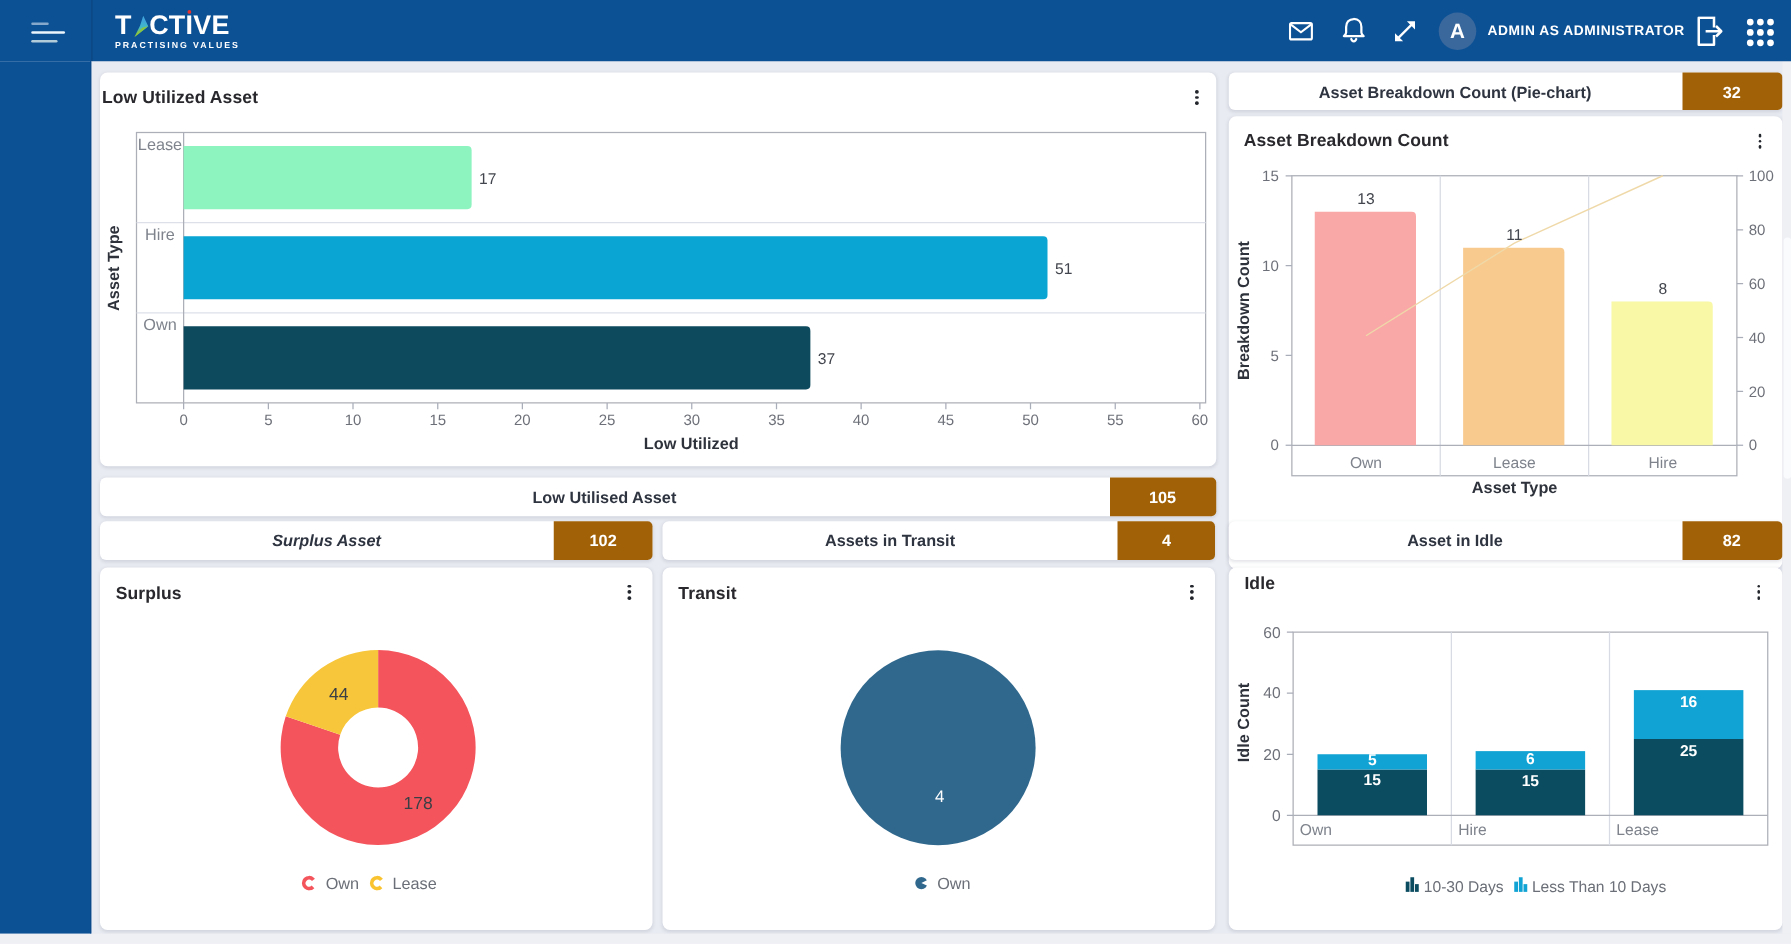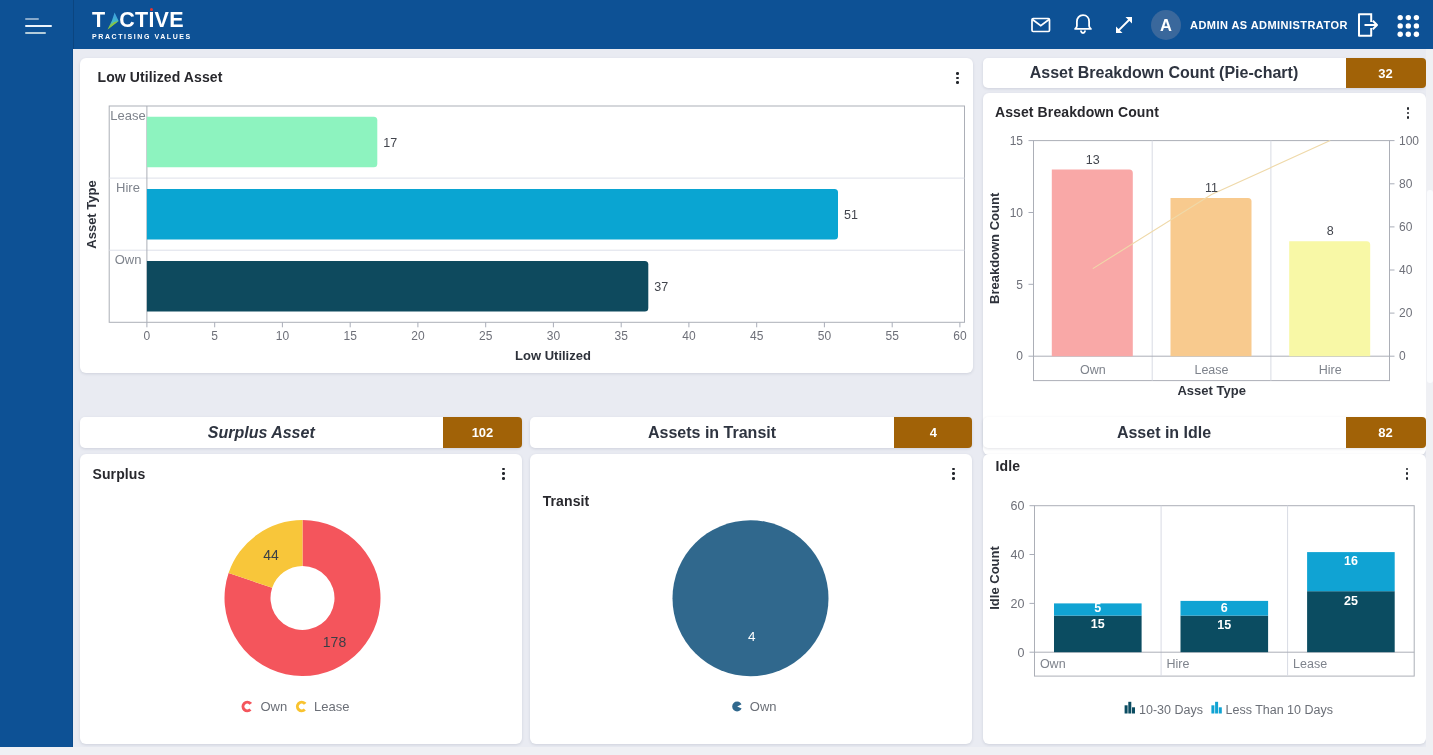--- a/index.html
+++ b/index.html
@@ -5,21 +5,21 @@
 * { margin:0; padding:0; box-sizing:border-box; }
 html,body { width:1433px; height:755px; overflow:hidden; font-family:"Liberation Sans", sans-serif; }
 #page { position:relative; width:1433px; height:755px; background:#E9EBF2; }
 #topbar { position:absolute; left:0; top:0; width:1433px; height:49px; background:#0D5195; z-index:5; }
 #sidebar { position:absolute; left:0; top:49px; width:73px; height:698px; background:#0D5195; border-right:1px solid #0a4a8a; }
 .card { position:absolute; background:#fff; border-radius:6px; box-shadow:0 1px 3px rgba(40,50,80,0.13); }
 .ctitle { position:absolute; font-size:14px; font-weight:bold; color:#28282D; letter-spacing:0.1px; }
 .dots { position:absolute; width:4px; }
 .dots span { display:block; width:2.7px; height:2.7px; border-radius:50%; background:#23262c; margin:0 0 1.9px 0; }
 .hbar { position:absolute; background:#fff; border-radius:5px; box-shadow:0 1px 3px rgba(40,50,80,0.13); }
-.hbar .txt { position:absolute; top:0; bottom:0; display:flex; align-items:center; justify-content:center; font-weight:bold; font-size:16px; color:#2E3440; }
+.hbar .txt { position:absolute; top:0; bottom:0; display:flex; align-items:center; justify-content:center; font-weight:bold; font-size:13px; color:#2E3440; }
 .badge { position:absolute; top:0; bottom:0; background:#a16207; color:#fff; font-weight:bold; font-size:13px; display:flex; align-items:center; justify-content:center; border-radius:0 4px 4px 0; }
 svg text { font-family:"Liberation Sans", sans-serif; }
 </style>
 </head>
 <body>
 <div id="page">
   <div id="topbar">
 
     <div style="position:absolute; left:24.5px; top:17.9px; width:14.5px; height:2.2px; background:rgba(255,255,255,0.5); border-radius:2px;"></div>
     <div style="position:absolute; left:24.5px; top:24.6px; width:27.5px; height:2.4px; background:rgba(244,250,255,0.97); border-radius:2px;"></div>
@@ -79,21 +79,21 @@
           <circle cx="19.4" cy="11.9" r="2.7"></circle>
         <circle cx="3.2" cy="20.2" r="2.7"></circle>
           <circle cx="11.3" cy="20.2" r="2.7"></circle>
           <circle cx="19.4" cy="20.2" r="2.7"></circle>
       </g>
     </svg>
   </div>
   <div id="sidebar"></div>
 
   <div class="card" id="card1" style="left:79.5px; top:58px; width:893px; height:315px;">
-    <div class="ctitle" style="left:18px; top:11px;">Low Utilized Asset</div>
+    <div class="ctitle" style="left:2px; top:11px;">Low Utilized Asset</div>
     <div class="dots" style="left:876.5px; top:14px;">
         <span></span>
         <span></span>
         <span></span>
       </div>
     <svg width="893" height="315" viewBox="0 0 893 315" style="position:absolute;left:0;top:0;">
       <rect x="29.2" y="48" width="855.3" height="216.3" fill="none" stroke="#ACAFB7" stroke-width="1"></rect>
       <line x1="29.2" y1="120.1" x2="884.5" y2="120.1" stroke="#DDE0E9" stroke-width="1"></line>
       <line x1="29.2" y1="192.2" x2="884.5" y2="192.2" stroke="#DDE0E9" stroke-width="1"></line>
       <line x1="66.9" y1="48" x2="66.9" y2="264.3" stroke="#ACAFB7" stroke-width="1"></line>
@@ -196,20 +196,24 @@
       <g font-size="12.5px" fill="#7E838C" text-anchor="middle">
         <text x="109.8" y="281.3">Own</text>
           <text x="228.5" y="281.3">Lease</text>
           <text x="347.2" y="281.3">Hire</text>
       </g>
       <text x="228.7" y="301.5" font-size="13px" font-weight="bold" fill="#2E323B" text-anchor="middle">Asset Type</text>
       <text x="16" y="155.4" font-size="13px" font-weight="bold" fill="#2E323B" text-anchor="middle" transform="rotate(-90 16 155.4)">Breakdown Count</text>
     </svg>
   </div>
 
+  <div class="hbar" style="left:79.5px; top:382px; width:893px; height:30.5px;">
+    <div class="txt" style="left:0; width:808px;">Low Utilised Asset</div>
+    <div class="badge" style="left:808px; width:85px;">105</div>
+  </div>
 
   <div class="hbar" style="left:79.5px; top:417.3px; width:442.5px; height:30.7px;">
     <div class="txt" style="left:0; width:363.5px;font-style:italic;">Surplus Asset</div>
     <div class="badge" style="left:363.5px; width:79px;">102</div>
   </div>
   <div class="hbar" style="left:529.7px; top:417.3px; width:442.5px; height:30.7px;">
     <div class="txt" style="left:0; width:364.7px;">Assets in Transit</div>
     <div class="badge" style="left:364.7px; width:77.8px;">4</div>
   </div>
   <div class="hbar" style="left:982.5px; top:417.3px; width:443px; height:30.7px;">
@@ -232,21 +236,21 @@
       <g>
         <circle cx="167.3" cy="252.5" r="4.3" fill="none" stroke="#F4555C" stroke-width="3" stroke-dasharray="20.5 6.5" stroke-dashoffset="0" transform="rotate(44 167.3 252.5)"></circle>
         <circle cx="221.7" cy="252.5" r="4.3" fill="none" stroke="#F9C32F" stroke-width="3" stroke-dasharray="20.5 6.5" stroke-dashoffset="0" transform="rotate(44 221.7 252.5)"></circle>
       </g>
       <text x="180.5" y="257.3" font-size="13px" fill="#6B6F77">Own</text>
       <text x="234" y="257.3" font-size="13px" fill="#6B6F77">Lease</text>
     </svg>
   </div>
 
   <div class="card" id="card4" style="left:529.7px; top:453.8px; width:442.4px; height:290.2px;">
-    <div class="ctitle" style="left:13px; top:12px;margin-top:27px;">Transit</div>
+    <div class="ctitle" style="left:13px; top:12px;">Transit</div>
     <div class="dots" style="left:422.2px; top:14px;">
         <span></span>
         <span></span>
         <span></span>
       </div>
     <svg width="442.4" height="290" viewBox="0 0 442.4 290" style="position:absolute;left:0;top:0;">
       <circle cx="220.5" cy="144.2" r="78" fill="#30688D"></circle>
       <text x="221.8" y="187.5" font-size="13.5px" fill="#ffffff" text-anchor="middle">4</text>
       <g>
           <circle cx="207.1" cy="252.5" r="4.9" fill="#30688D"></circle>

